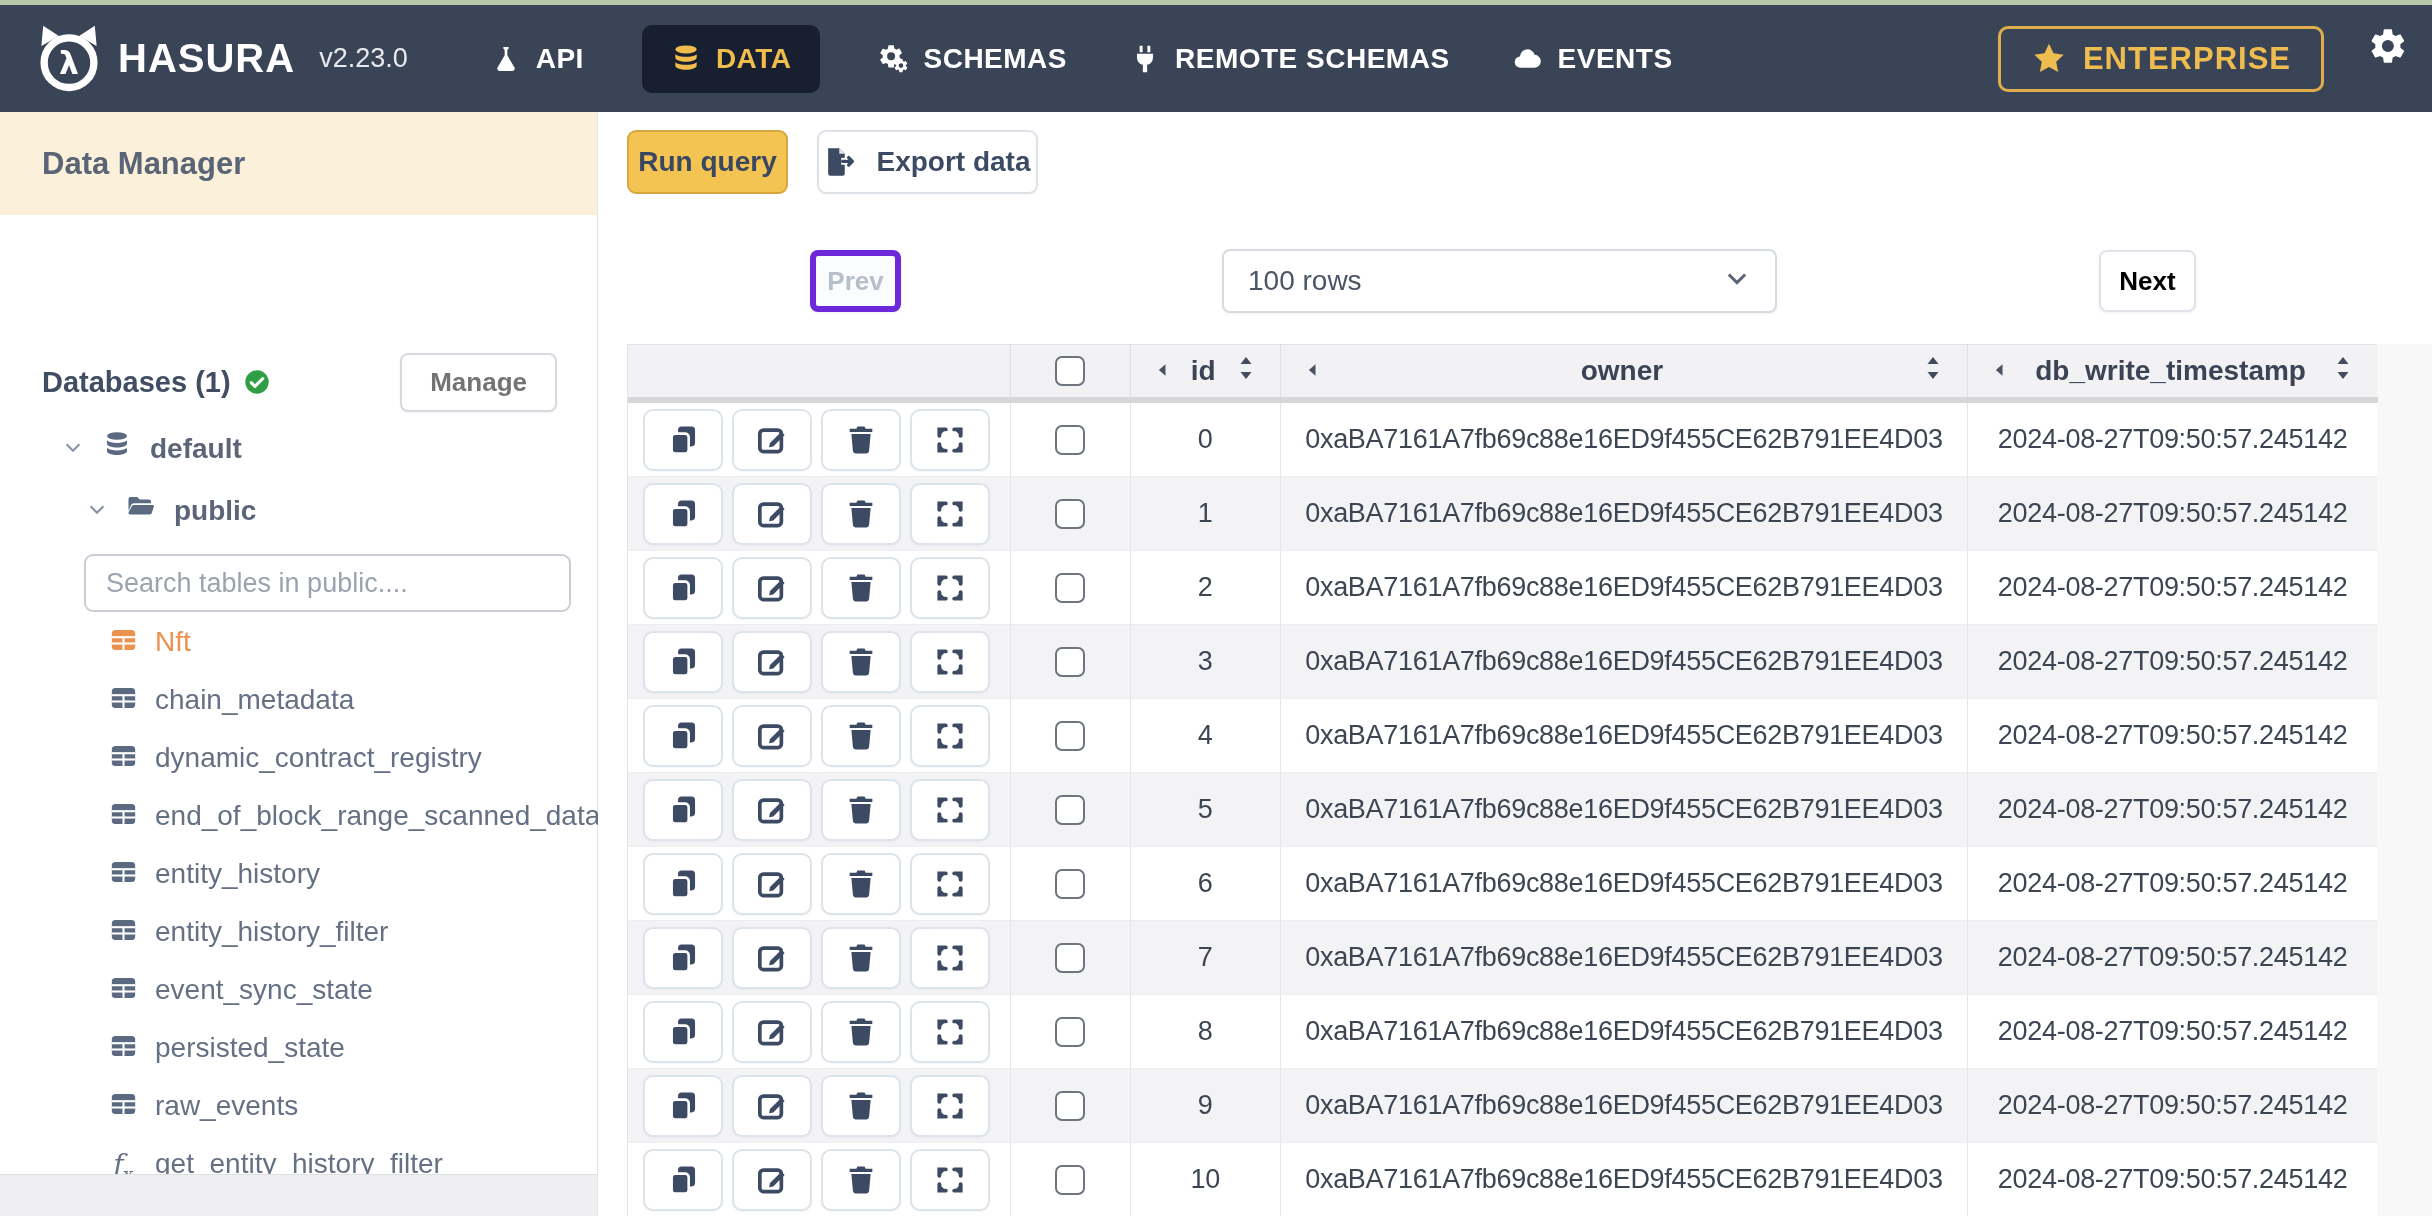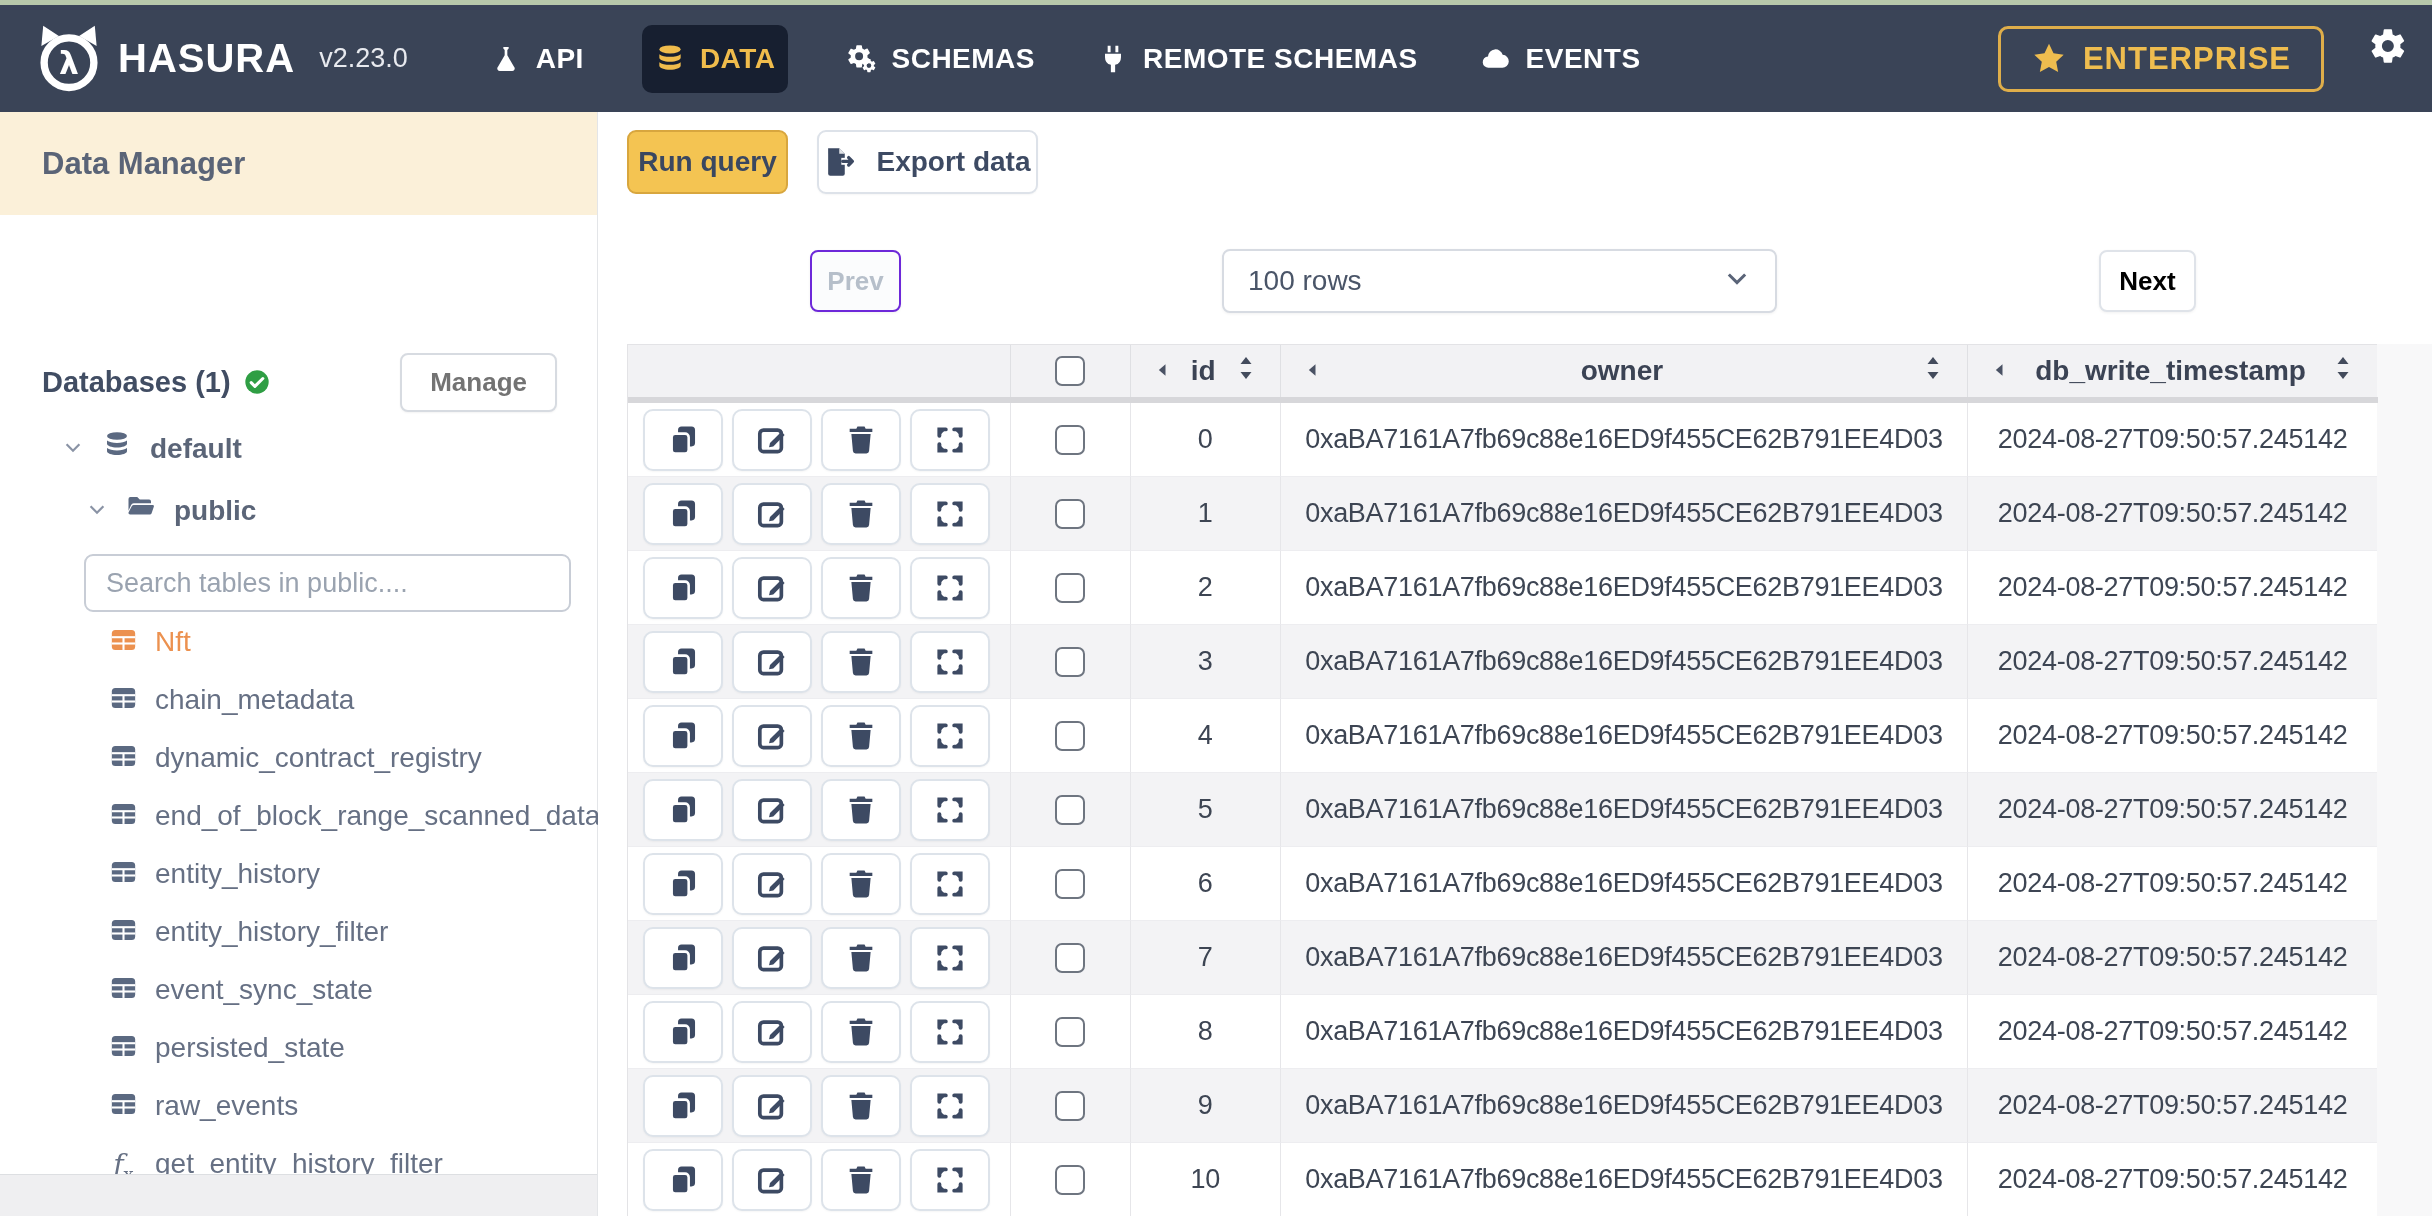--- a/index.html
+++ b/index.html
@@ -10,21 +10,21 @@
 
   
   .navbar { height:107px; background:#3a4457; display:flex; align-items:center; padding:0 24px 0 34px; }
   .brand { display:flex; align-items:center; gap:14px; }
   .brand-logo { width:70px; height:74px; }
   .brand-name { color:#fff; font-weight:bold; font-size:40px; letter-spacing:1px; }
   .brand-version { color:#e8eaef; font-size:27px; margin-left:24px; }
   .nav-items { display:flex; align-items:center; margin-left:78px; gap:54px; }
   .nav-item { display:flex; align-items:center; gap:14px; color:#fff; font-weight:bold; font-size:28px; letter-spacing:.5px; cursor:pointer; padding:18px 4px; border-radius:10px; }
   .nav-item svg { width:32px; height:32px; fill:#fff; }
-  .nav-item.active { background:#171f30; color:#f0bc4c; padding:18px 12px;align-items:center; }
+  .nav-item.active { background:#171f30; color:#f0bc4c; padding:18px 28px;align-items:center; }
   .nav-item.active svg { fill:#f0bc4c; }
   .nav-right { margin-left:auto; display:flex; align-items:flex-start; gap:44px; }
   .enterprise-btn { display:flex; align-items:center; gap:16px; border:3px solid #dfae4a; border-radius:10px; padding:12px 30px; color:#efbd4f; font-weight:bold; font-size:31px; letter-spacing:1px; cursor:pointer; background:transparent; }
   .enterprise-btn svg { width:36px; height:36px; fill:#efbd4f; }
   .nav-gear svg { width:40px; height:40px; fill:#fff; cursor:pointer; }
 
   
   .page { display:flex; height:1104px; }
 
   
@@ -52,21 +52,21 @@
   .side-item:not(.function) .fx { display:none; }
   .sidebar-footer { position:absolute; left:0; right:0; top:1062px; height:42px; background:#efeff1; border-top:1px solid #dddfe2; }
 
   
   .main { position:relative; flex:1; background:#fff; }
   .btn { font-family:inherit; cursor:pointer; }
   .run-query-btn { position:absolute; left:29px; top:18px; width:161px; height:64px; background:#f4c452; border:2px solid #d8a63e; border-radius:9px; font-size:28px; font-weight:bold; color:#3a4760; }
   .export-btn { position:absolute; left:219px; top:18px; width:221px; height:64px; background:#fff; border:2px solid #dde2e9; border-radius:9px; font-size:28px; font-weight:bold; color:#3d4a63; display:flex; align-items:center; justify-content:center; gap:16px; box-shadow:0 1px 2px rgba(0,0,0,.04); }
   .export-btn svg { width:36px; height:36px; fill:#3d4a63; }
   .pg-btn { position:absolute; top:138px; height:62px; border-radius:8px; font-size:26px; font-weight:bold; box-shadow:0 1px 3px rgba(0,0,0,.06); }
-  .prev-btn { left:212px; width:91px; background:#fbfcfd; border:2px solid #6d28d9; color:#b6bfca; }
+  .prev-btn { left:212px; width:91px; background:#fbfcfd; border:6px solid #6d28d9; color:#b6bfca; }
   .next-btn { left:1501px; width:97px; background:#fff; border:2px solid #dfe3e9; color:#000000; }
   .rows-select { position:absolute; left:624px; top:137px; width:555px; height:64px; background:#fff; border:2px solid #d7dbe2; border-radius:8px; display:flex; align-items:center; padding:0 24px; font-size:28px; color:#4a5568; cursor:pointer; box-shadow:0 1px 3px rgba(0,0,0,.06); }
   .rows-select .chevron { margin-left:auto; }
   .rows-select .chevron svg { width:28px; height:28px; stroke:#5a6478; fill:none; stroke-width:2.6; }
 
   .table-wrap { position:absolute; left:29px; top:232px; right:0; bottom:0; background:#f8f8f9; overflow:hidden; }
   .grid { width:1750px; background:#fff; border-left:1px solid #e3e3e6; }
   .g-header { display:flex; height:53px; background:#f2f2f4; border-top:1px solid #e3e3e6; }
   .g-header .hcell { display:flex; align-items:center; border-right:1px solid #dfe0e3; font-size:28px; font-weight:bold; color:#3b4354; }
   .hcell .caret-left svg { width:20px; height:20px; fill:#4a5264; cursor:pointer; }

